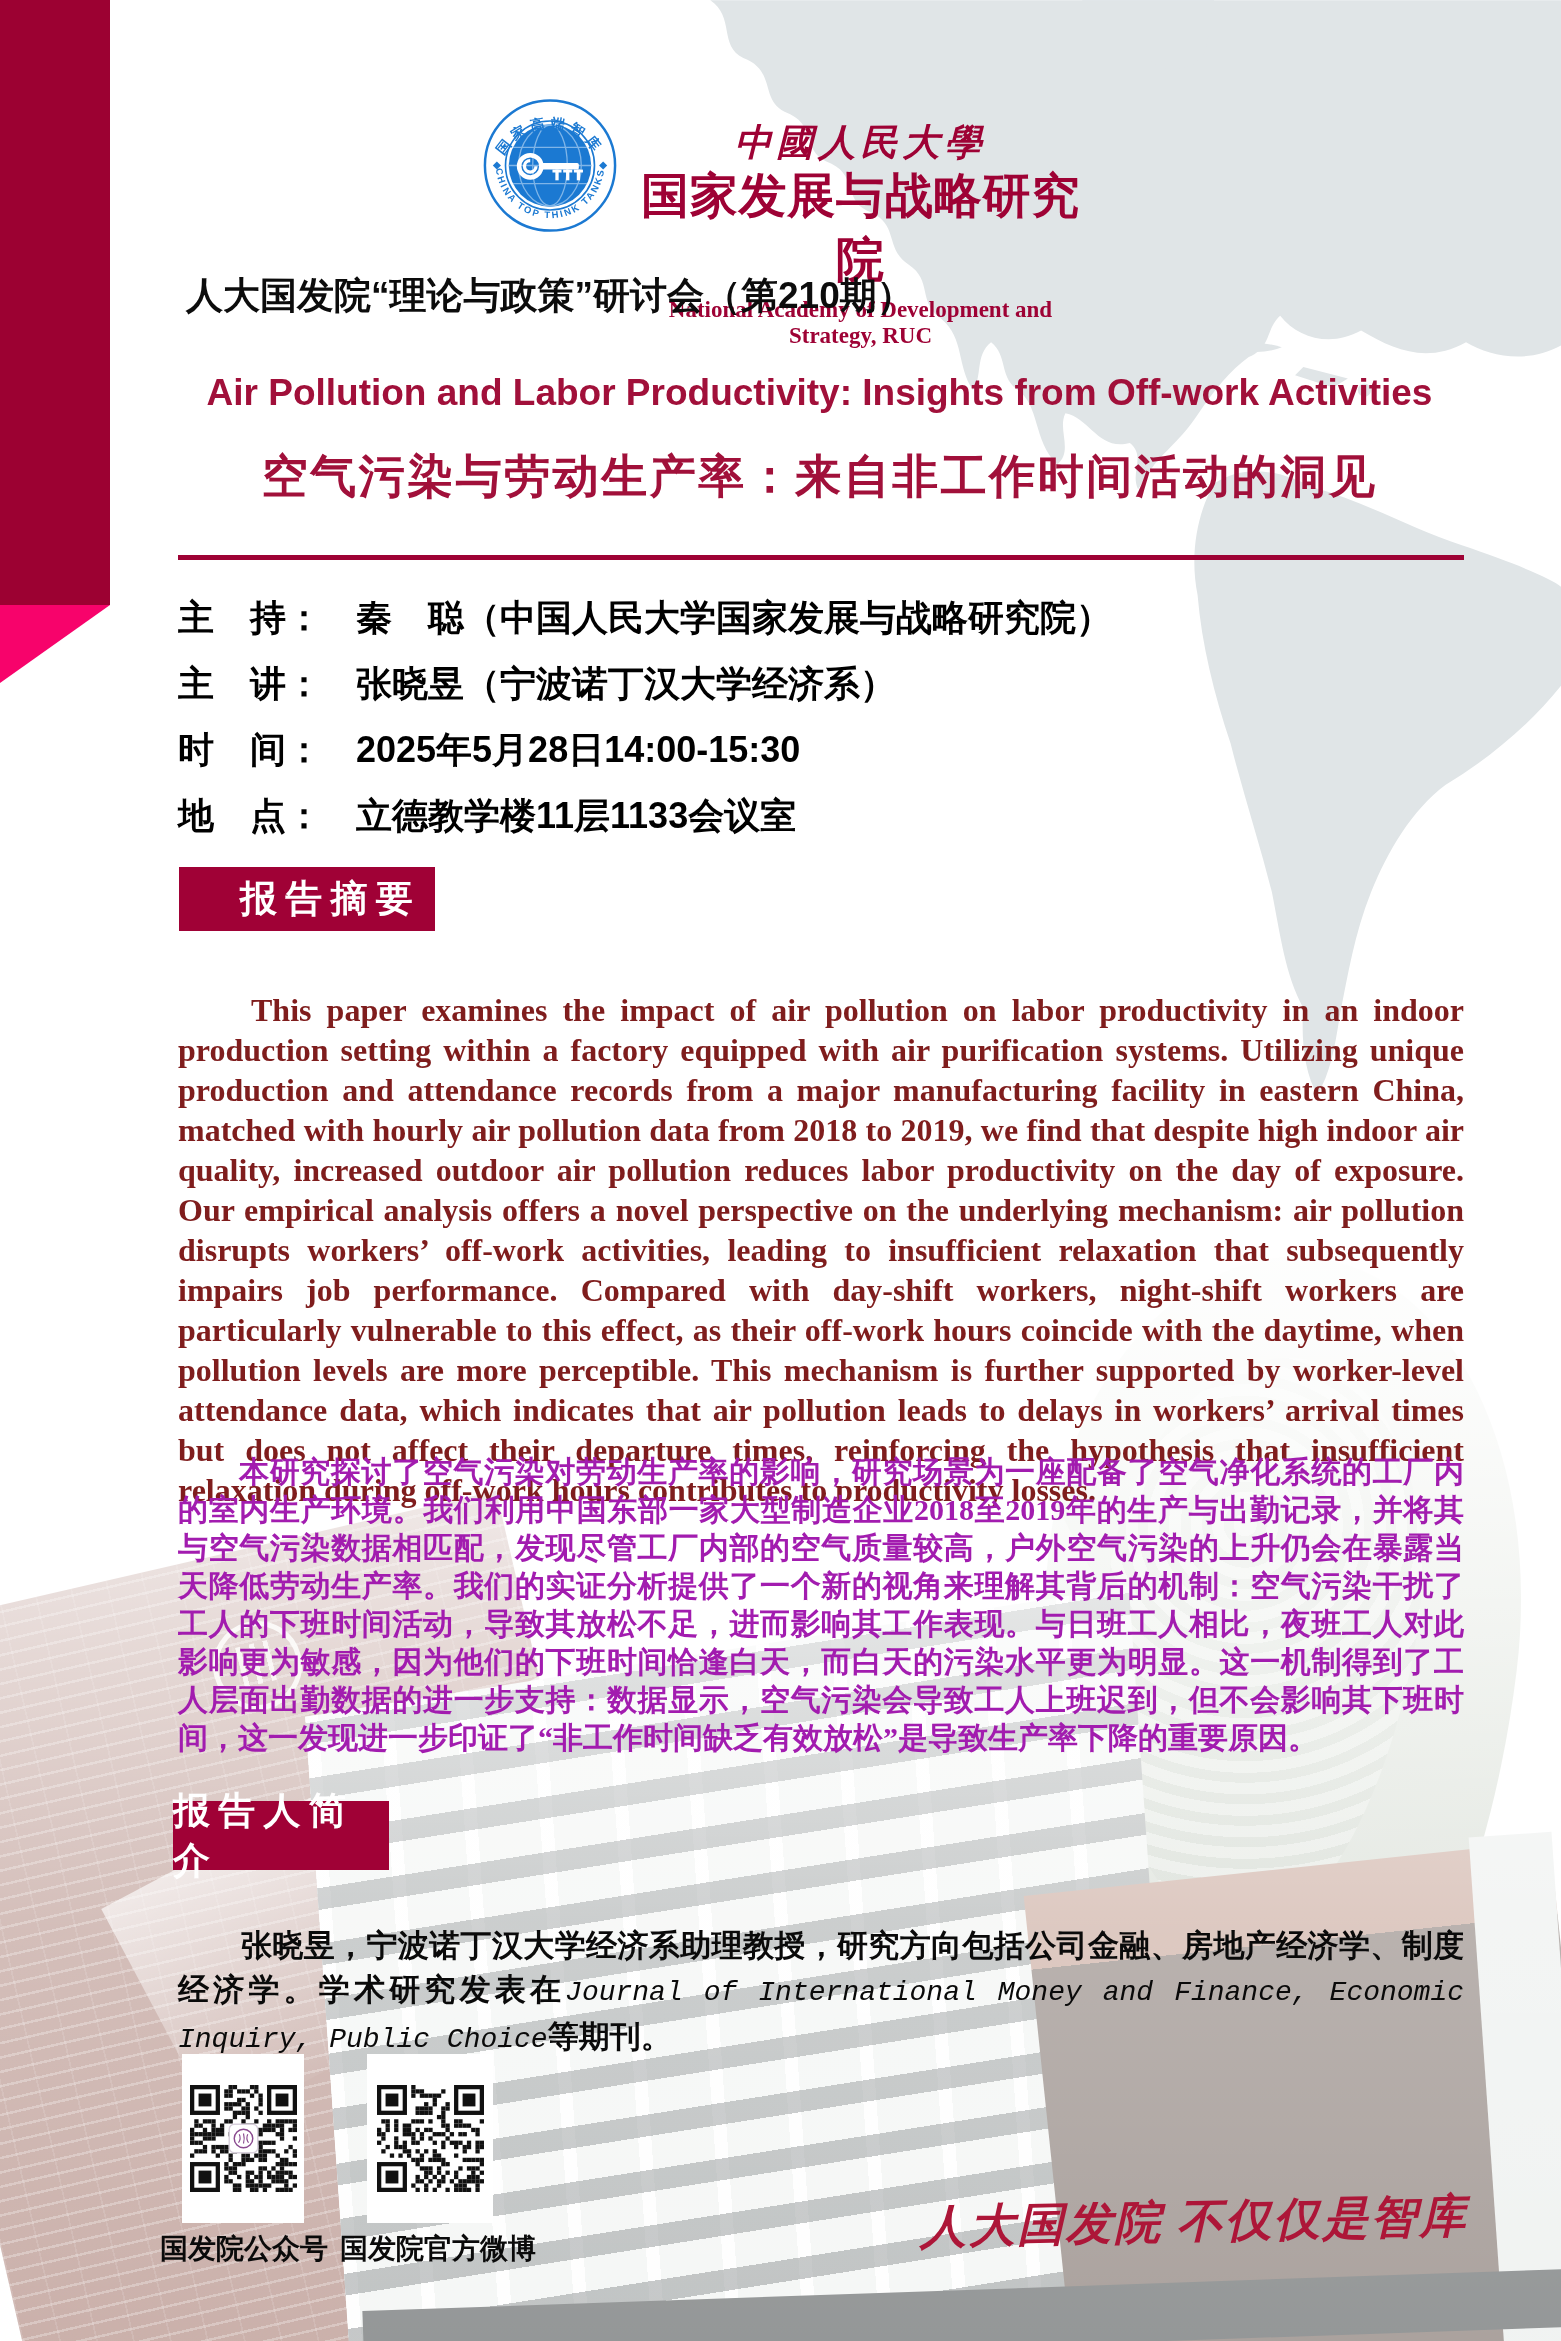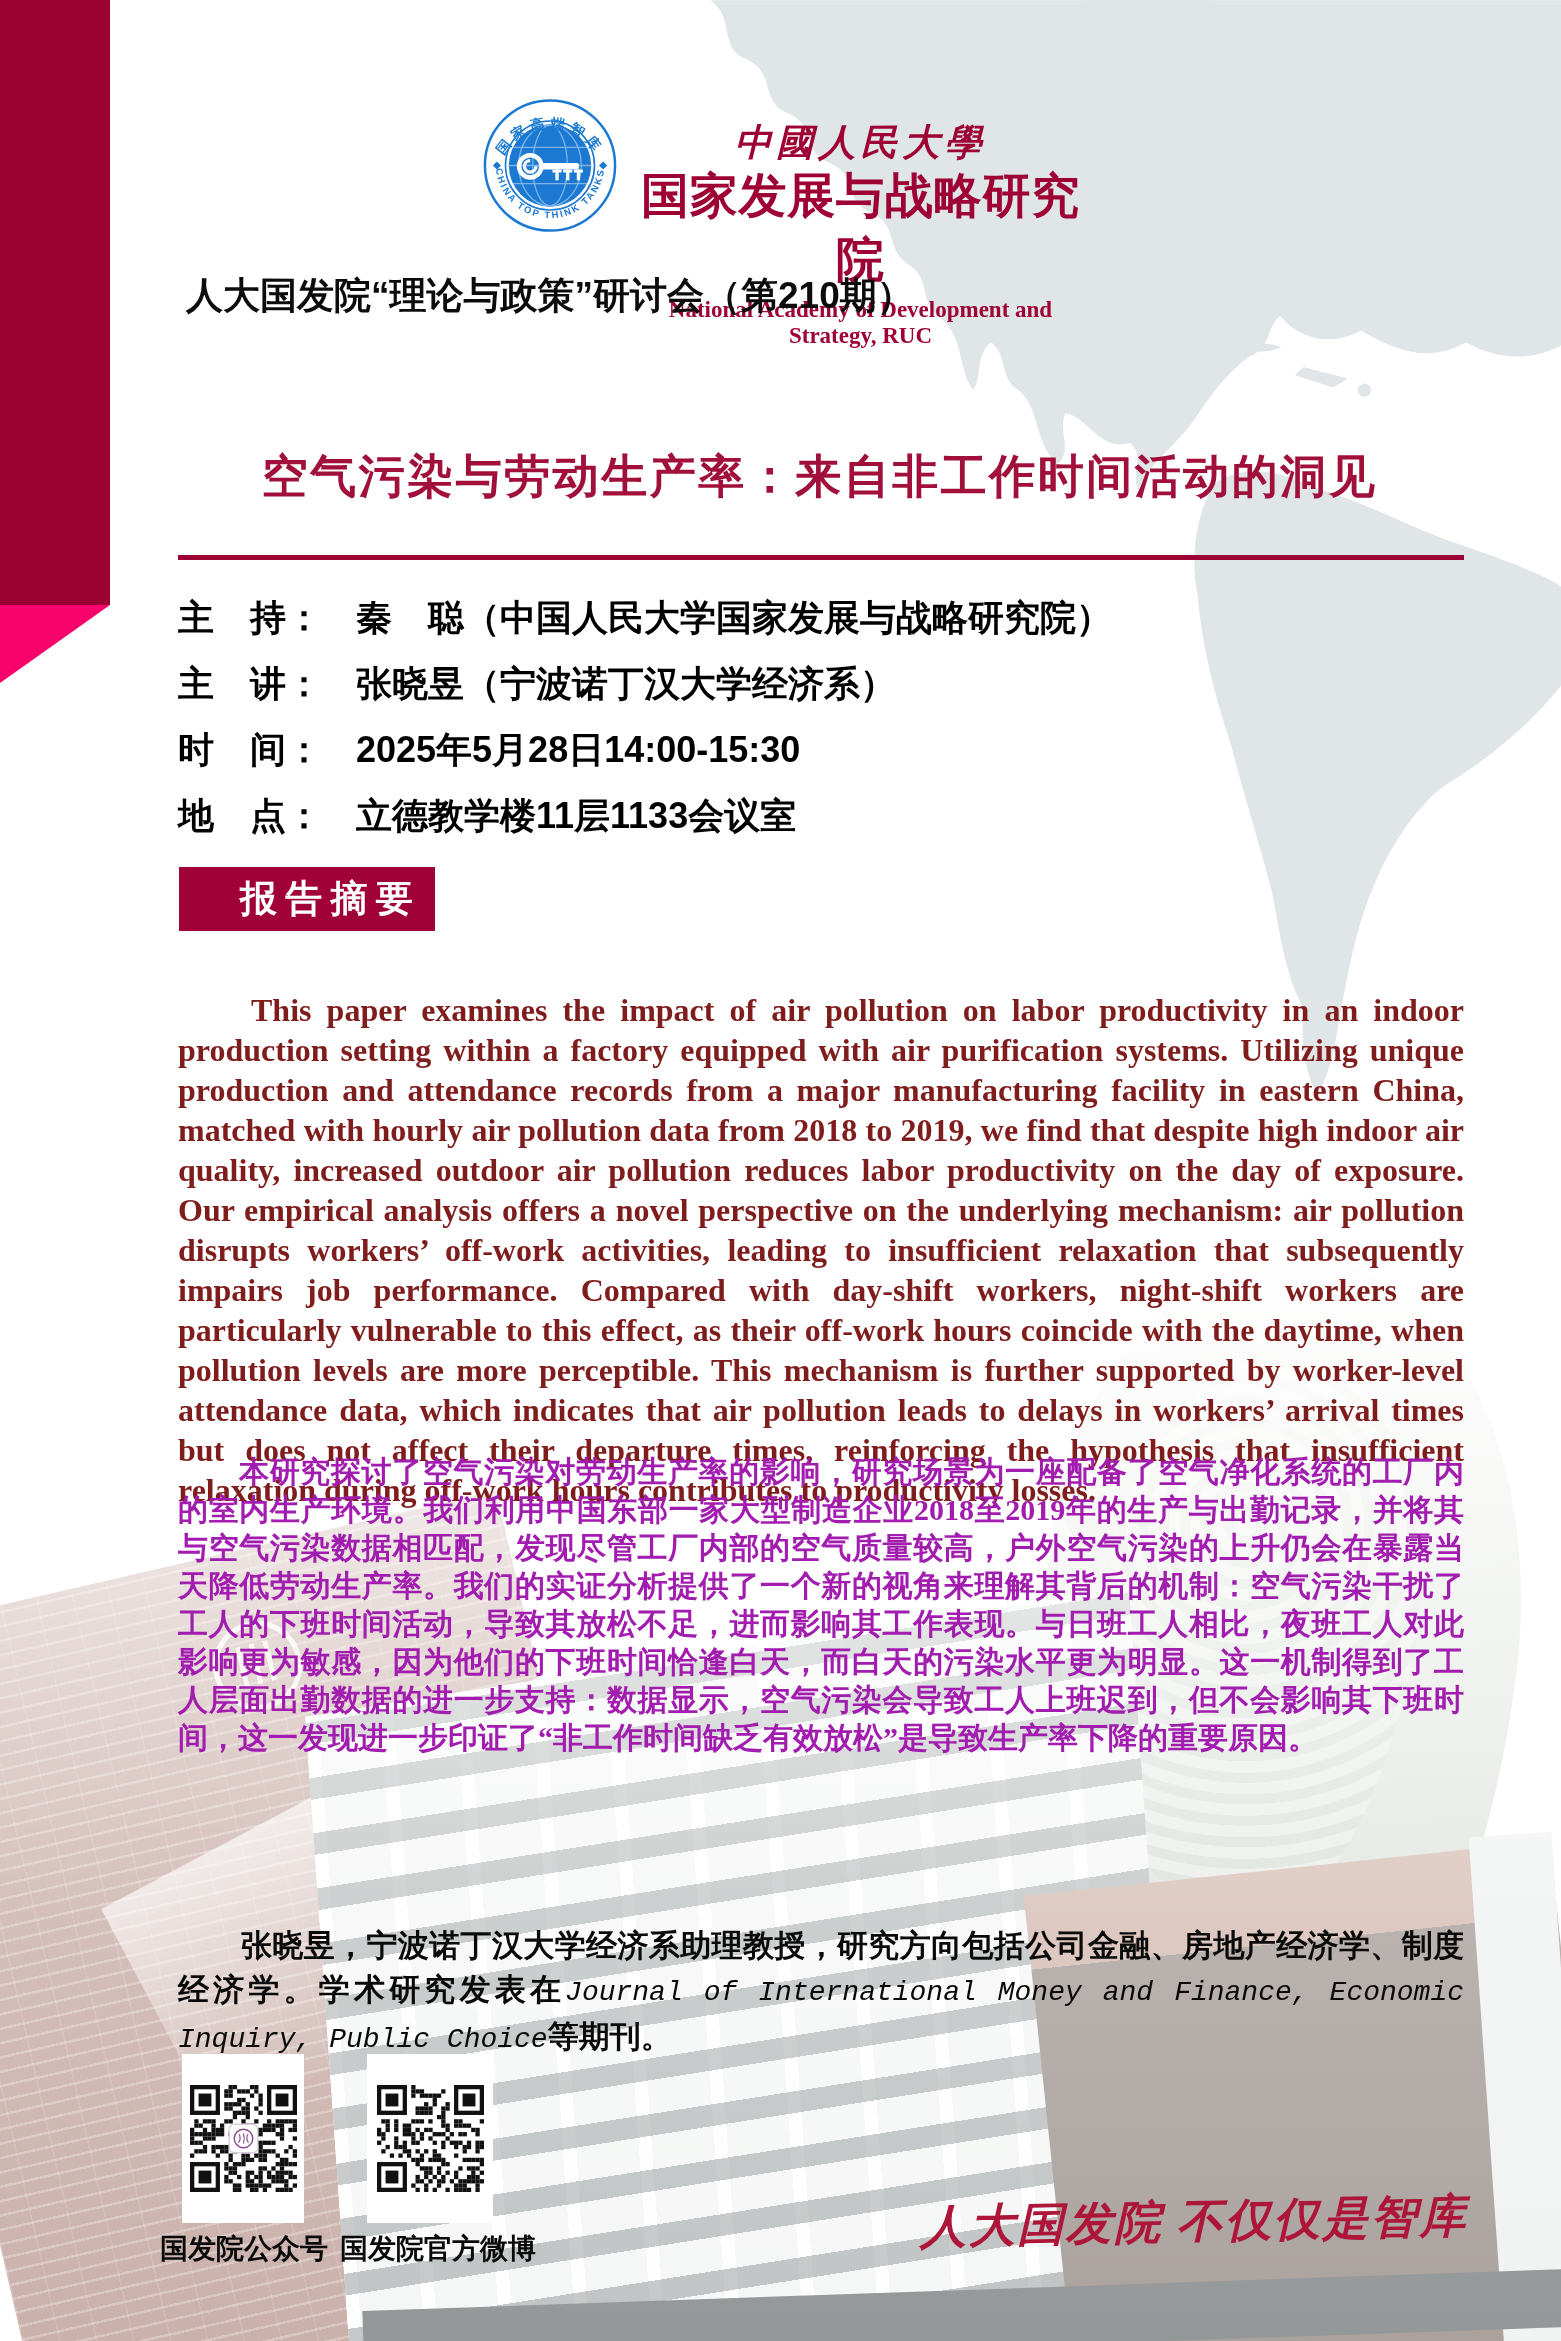--- a/index.html
+++ b/index.html
@@ -167,20 +167,21 @@
     <div class="calli-row">
       <span class="h-line"></span>
       <span class="calli">中國人民大學</span>
       <span class="h-line"></span>
     </div>
     <div class="academy-cn">国家发展与战略研究院</div>
     <div class="academy-en">National Academy of Development and Strategy, RUC</div>
   </div>
 
   <div class="series">人大国发院“理论与政策”研讨会（第210期）</div>
+  <div class="title-en">Air Pollution and Labor Productivity: Insights from Off-work Activities</div>
   <div class="title-cn">空气污染与劳动生产率：来自非工作时间活动的洞见</div>
   <div class="divider"></div>
 
   <div class="info">
     <div class="row">
       <span class="k">主　持：</span><span>秦　聪（中国人民大学国家发展与战略研究院）</span>
     </div>
     <div class="row">
       <span class="k">主　讲：</span><span>张晓昱（宁波诺丁汉大学经济系）</span>
     </div>
@@ -191,20 +192,23 @@
       <span class="k">地　点：</span><span>立德教学楼11层1133会议室</span>
     </div>
   </div>
 
   <div class="sec-box box-abs">
     <span>报告摘要</span>
   </div>
   <p class="abs-en">This paper examines the impact of air pollution on labor productivity in an indoor production setting within a factory equipped with air purification systems. Utilizing unique production and attendance records from a major manufacturing facility in eastern China, matched with hourly air pollution data from 2018 to 2019, we find that despite high indoor air quality, increased outdoor air pollution reduces labor productivity on the day of exposure. Our empirical analysis offers a novel perspective on the underlying mechanism: air pollution disrupts workers’ off-work activities, leading to insufficient relaxation that subsequently impairs job performance. Compared with day-shift workers, night-shift workers are particularly vulnerable to this effect, as their off-work hours coincide with the daytime, when pollution levels are more perceptible. This mechanism is further supported by worker-level attendance data, which indicates that air pollution leads to delays in workers’ arrival times but does not affect their departure times, reinforcing the hypothesis that insufficient relaxation during off-work hours contributes to productivity losses.</p>
   <p class="abs-cn">本研究探讨了空气污染对劳动生产率的影响，研究场景为一座配备了空气净化系统的工厂内的室内生产环境。我们利用中国东部一家大型制造企业2018至2019年的生产与出勤记录，并将其与空气污染数据相匹配，发现尽管工厂内部的空气质量较高，户外空气污染的上升仍会在暴露当天降低劳动生产率。我们的实证分析提供了一个新的视角来理解其背后的机制：空气污染干扰了工人的下班时间活动，导致其放松不足，进而影响其工作表现。与日班工人相比，夜班工人对此影响更为敏感，因为他们的下班时间恰逢白天，而白天的污染水平更为明显。这一机制得到了工人层面出勤数据的进一步支持：数据显示，空气污染会导致工人上班迟到，但不会影响其下班时间，这一发现进一步印证了“非工作时间缺乏有效放松”是导致生产率下降的重要原因。</p>
 
+  <div class="sec-box box-bio">
+    <span>报告人简介</span>
+  </div>
   <p class="bio"><span>张晓昱，宁波诺丁汉大学经济系助理教授，研究方向包括公司金融、房地产经济学、制度经济学。学术研究发表在</span><span class="jrnl">Journal of International Money and Finance, Economic Inquiry, Public Choice</span><span>等期刊。</span></p>
 
   <div class="qr-card qr1" id="qr1">
       <svg viewBox="0 0 150 150">
         <rect x="54" y="0" width="6" height="6" fill="#111"></rect>
         <rect x="60" y="0" width="6" height="6" fill="#111"></rect>
         <rect x="84" y="0" width="6" height="6" fill="#111"></rect>
         <rect x="90" y="0" width="6" height="6" fill="#111"></rect>
         <rect x="48" y="6" width="6" height="6" fill="#111"></rect>
         <rect x="54" y="6" width="6" height="6" fill="#111"></rect>

